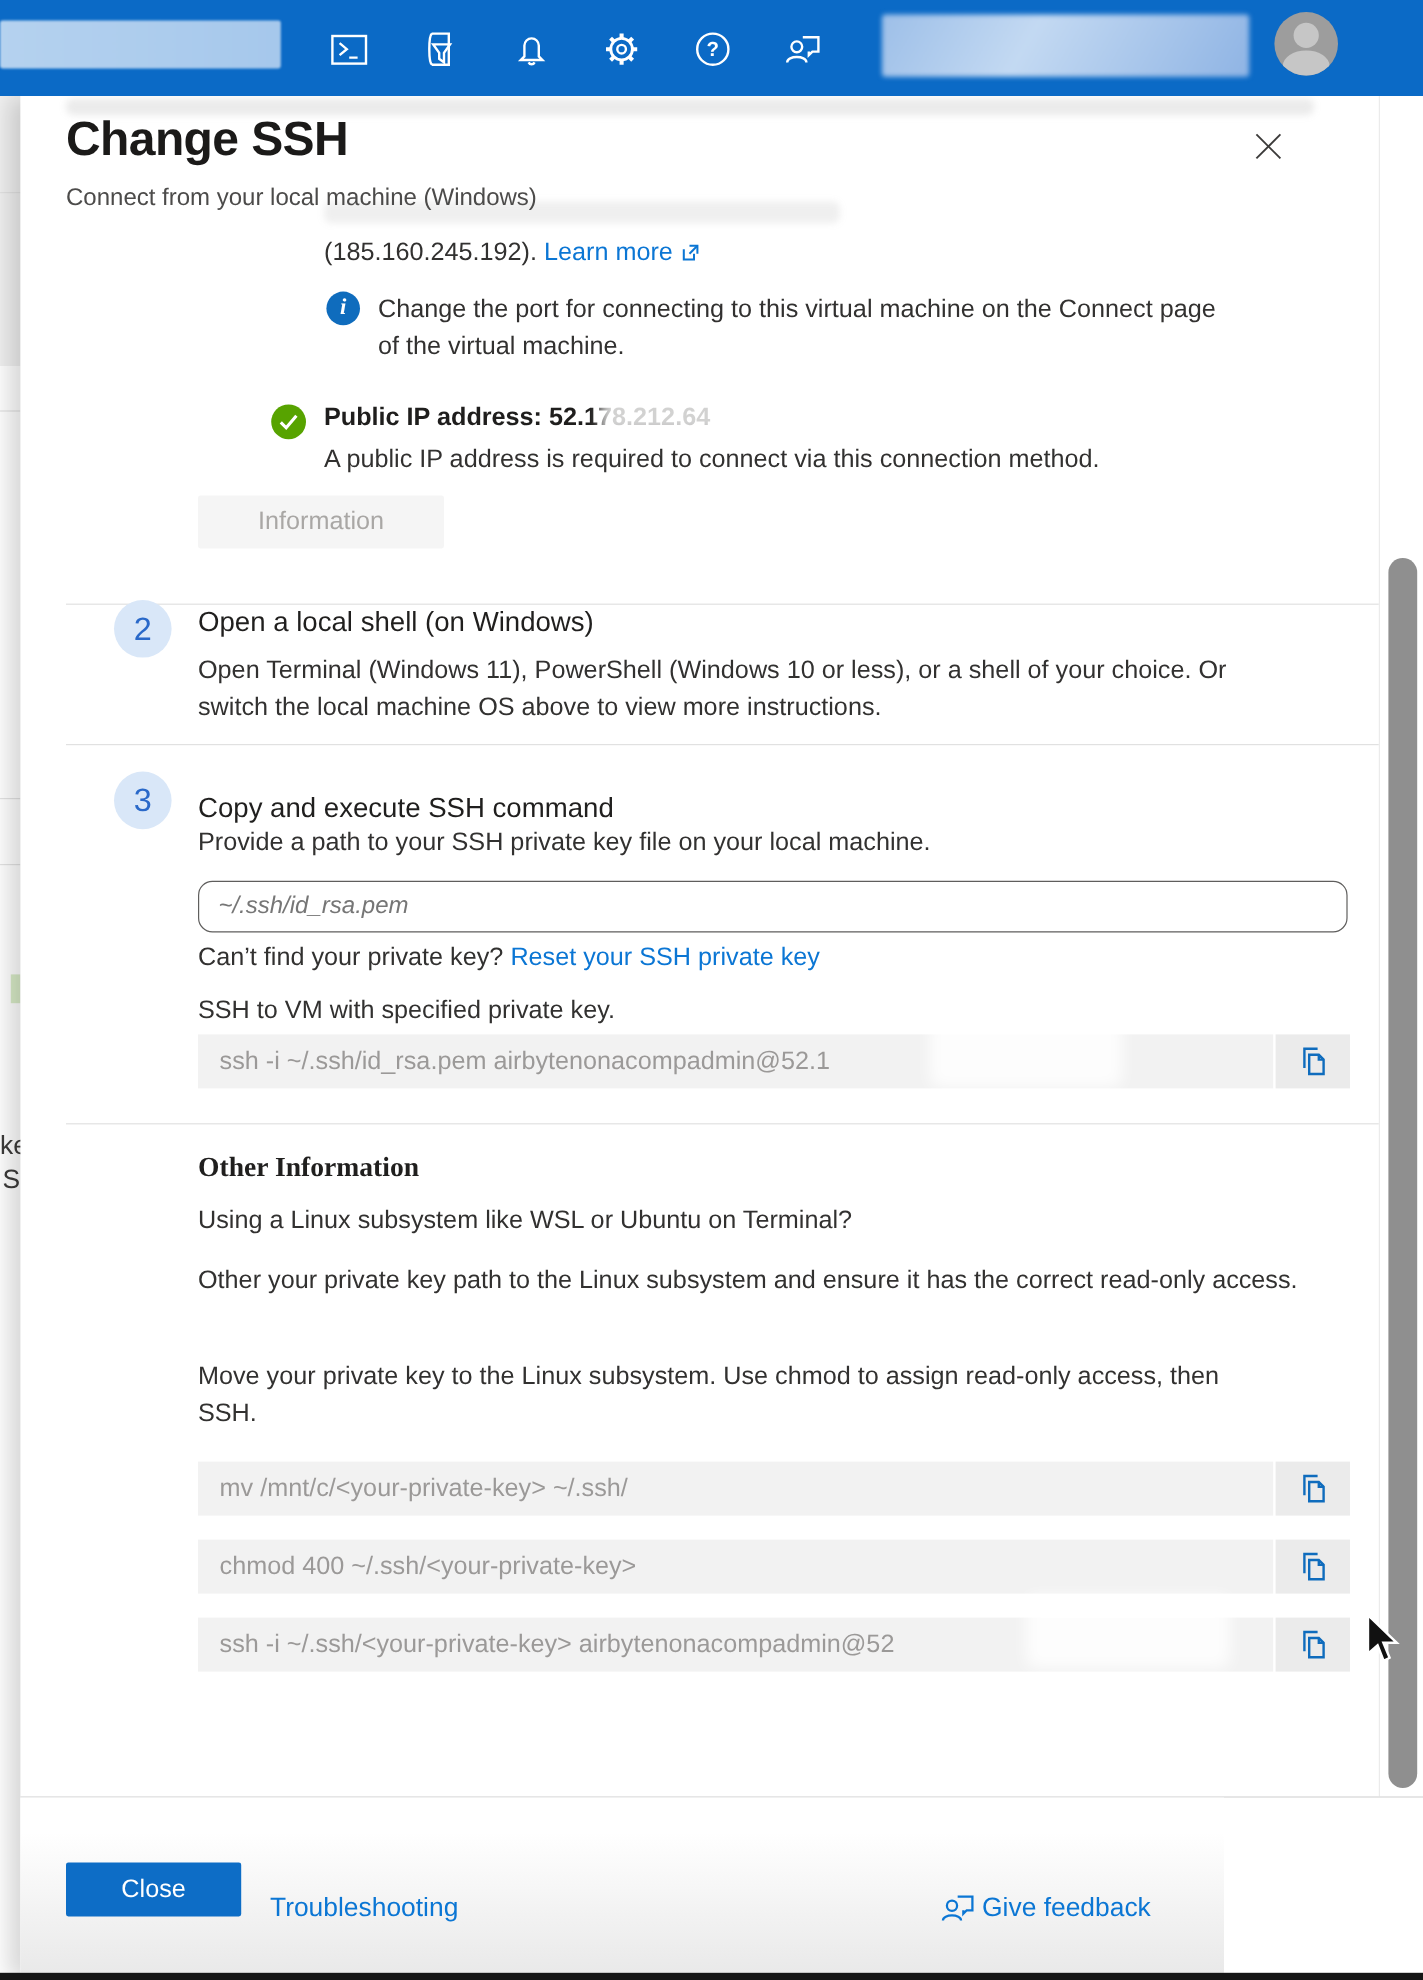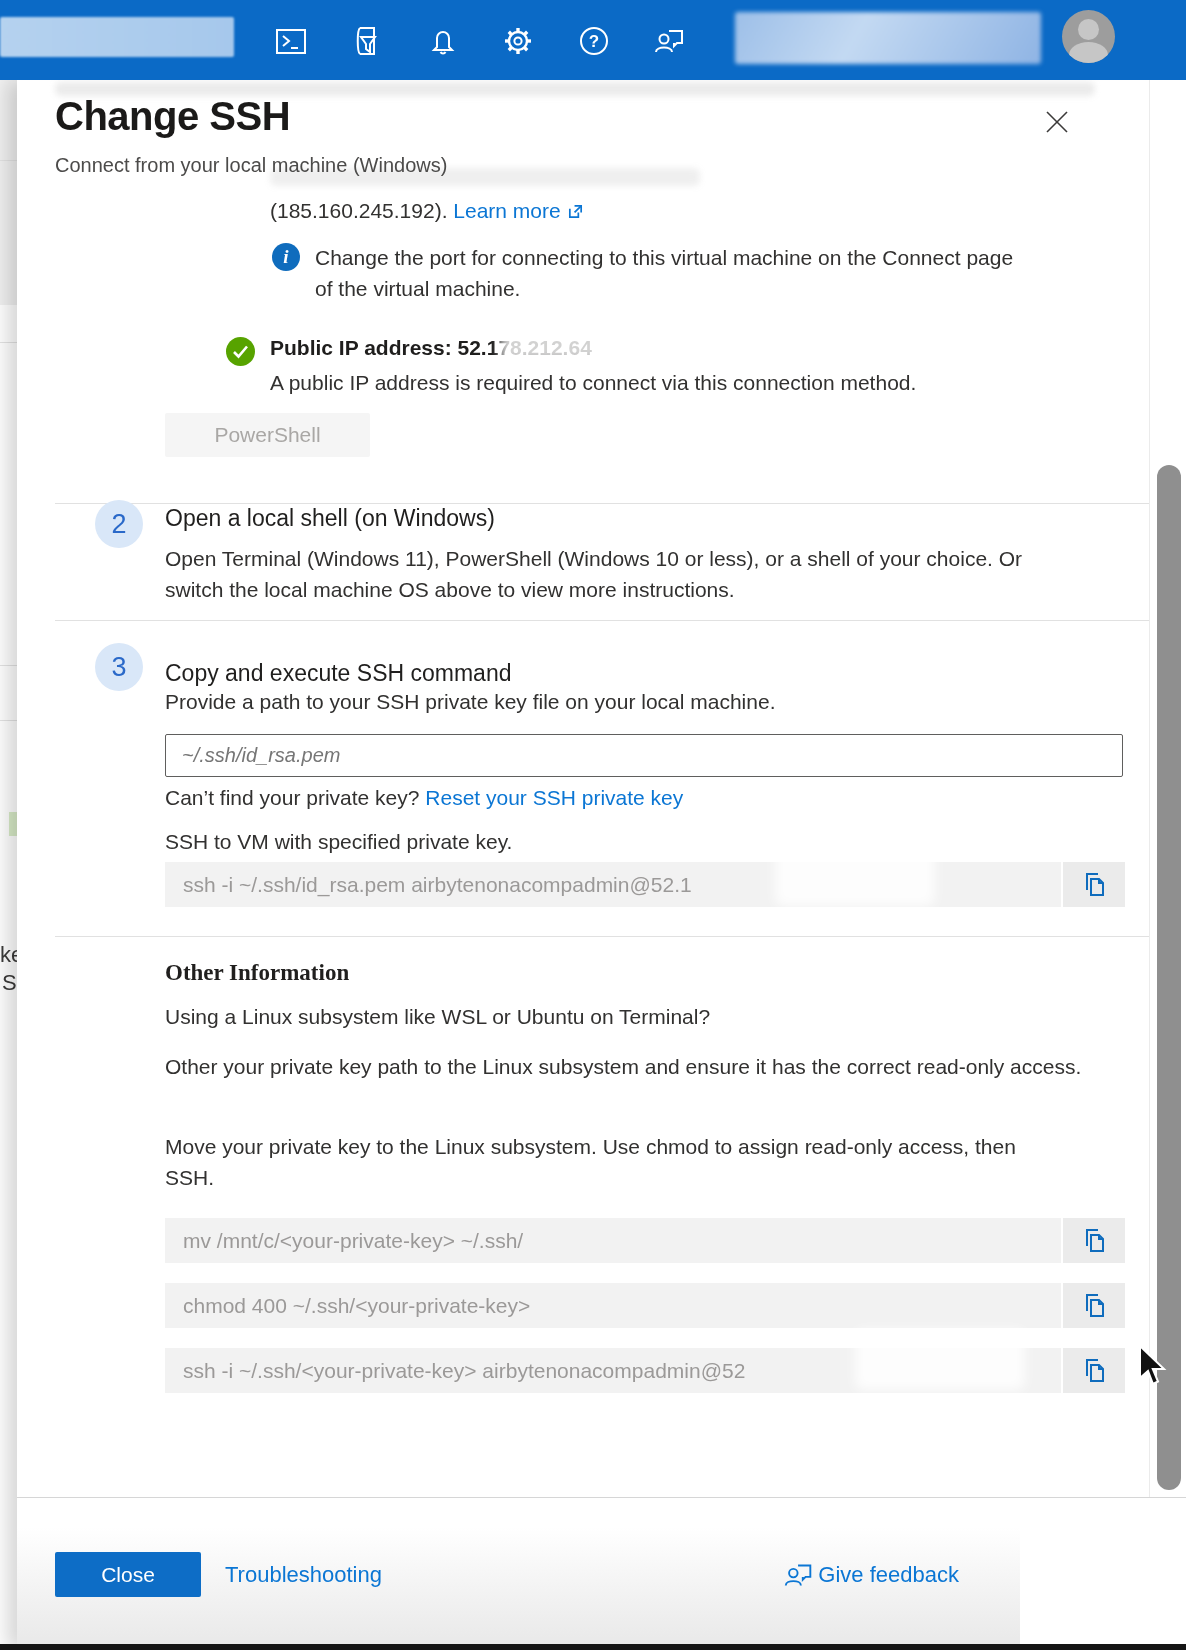--- a/index.html
+++ b/index.html
@@ -29,21 +29,21 @@
 
   
   .panel { position:absolute; left:17px; top:80px; width:1169px; height:1570px; background:#ffffff;
     box-shadow:-10px 0 18px rgba(0,0,0,.16); }
   .smear { position:absolute; filter:blur(3px); border-radius:6px; }
   .panel-title { position:absolute; left:38px; top:14px; font-size:40px; font-weight:700; color:#1b1a19; letter-spacing:-.5px; }
   .panel-subtitle { position:absolute; left:38px; top:74px; font-size:20px; color:#4c4b4a; }
   .close-x { position:absolute; left:1020px; top:22px; width:40px; height:40px; display:flex; align-items:center; justify-content:center; cursor:pointer; }
 
   .body-text { font-size:21px; color:#323130; line-height:31px; }
-  a.link { color:#0b76d4; text-decoration:none; cursor:pointer; }
+  a.link { color:#0b76d4; text-decoration:none; cursor:pointer;margin-top:15px; }
 
   .ip-line { position:absolute; left:253px; top:115px; font-size:21px; }
   .info-icon { position:absolute; left:255px; top:163px; width:28px; height:28px; border-radius:50%;
     background:#0f6cbd; color:#fff; font-size:19px; font-weight:700; font-style:italic;
     display:flex; align-items:center; justify-content:center; font-family:"Liberation Serif", serif; }
   .info-text { position:absolute; left:298px; top:162px; width:720px; }
   .check-icon { position:absolute; left:209px; top:257px; width:29px; height:29px; border-radius:50%; background:#57a300;
     display:flex; align-items:center; justify-content:center; }
   .pubip-bold { position:absolute; left:253px; top:256px; font-size:21px; font-weight:700; color:#1f1e1d; }
   .ip-blur { position:absolute; left:483px; top:246px; width:268px; height:36px; background:rgba(255,255,255,.8); filter:blur(5px); }
@@ -51,21 +51,21 @@
   .configured-btn { position:absolute; left:148px; top:333px; width:205px; height:44px; background:#f5f5f5;
     color:#a9a7a5; font-size:21px; border:none; border-radius:2px; cursor:default; font-family:inherit; }
 
   .divider { position:absolute; left:38px; width:1094px; height:1px; background:#e1e1e1; }
 
   .step-circle { position:absolute; width:48px; height:48px; border-radius:50%; background:#d9e7f8;
     color:#2a69c9; font-size:27px; display:flex; align-items:center; justify-content:center; }
   .step-title { position:absolute; left:148px; font-size:23px; font-weight:400; color:#201f1e; }
 
   .ssh-input { position:absolute; left:148px; top:654px; width:958px; height:43px; border:1px solid #5f5e5d;
-    border-radius:2px; padding:0 16px; font-size:20px; font-style:italic; color:#3b3a39; font-family:inherit; }
+    border-radius:12px; padding:0 16px; font-size:20px; font-style:italic; color:#3b3a39; font-family:inherit; }
   .ssh-input::placeholder { color:#767676; font-style:italic; }
 
   .cmd-row { position:absolute; left:148px; width:960px; height:45px; display:flex; }
   .cmd-box { width:896px; height:45px; background:#f2f2f2; color:#9b9998; font-size:21px;
     line-height:45px; padding-left:18px; white-space:nowrap; overflow:hidden; }
   .copy-btn { width:62px; height:45px; margin-left:2px; background:#ebebeb; border:none; cursor:pointer;
     display:flex; align-items:center; justify-content:center; }
   .cmd-blur { position:absolute; background:rgba(255,255,255,.85); filter:blur(6px); border-radius:8px; }
 
   .oi-title { position:absolute; left:148px; top:880px; font-size:23px; font-weight:700; color:#201f1e;font-family:Liberation Serif, serif; }
@@ -191,21 +191,21 @@
 
   <div class="check-icon">
     <svg width="17" height="17" viewBox="0 0 17 17" fill="none" stroke="#fff" stroke-width="2.6">
       <polyline points="2,9 6.5,13.5 15,3.5"></polyline>
     </svg>
   </div>
   <div class="pubip-bold">Public IP address: 52.178.212.64</div>
   <div class="ip-blur"></div>
   <div class="pubip-desc body-text">A public IP address is required to connect via this connection method.</div>
 
-  <button class="configured-btn">PowerShell</button>
+  <button class="configured-btn">Information</button>
 
   <div class="divider" style="top:423px"></div>
 
   <div class="step-circle" style="left:78px; top:420px">2</div>
   <div class="step-title" style="top:425px">Open a local shell (on Windows)</div>
   <div class="body-text" style="position:absolute; left:148px; top:463px; width:900px">Open Terminal (Windows 11), PowerShell (Windows 10 or less), or a shell of your choice. Or switch the local machine OS above to view more instructions.</div>
 
   <div class="divider" style="top:540px"></div>
 
   <div class="step-circle" style="left:78px; top:563px">3</div>

